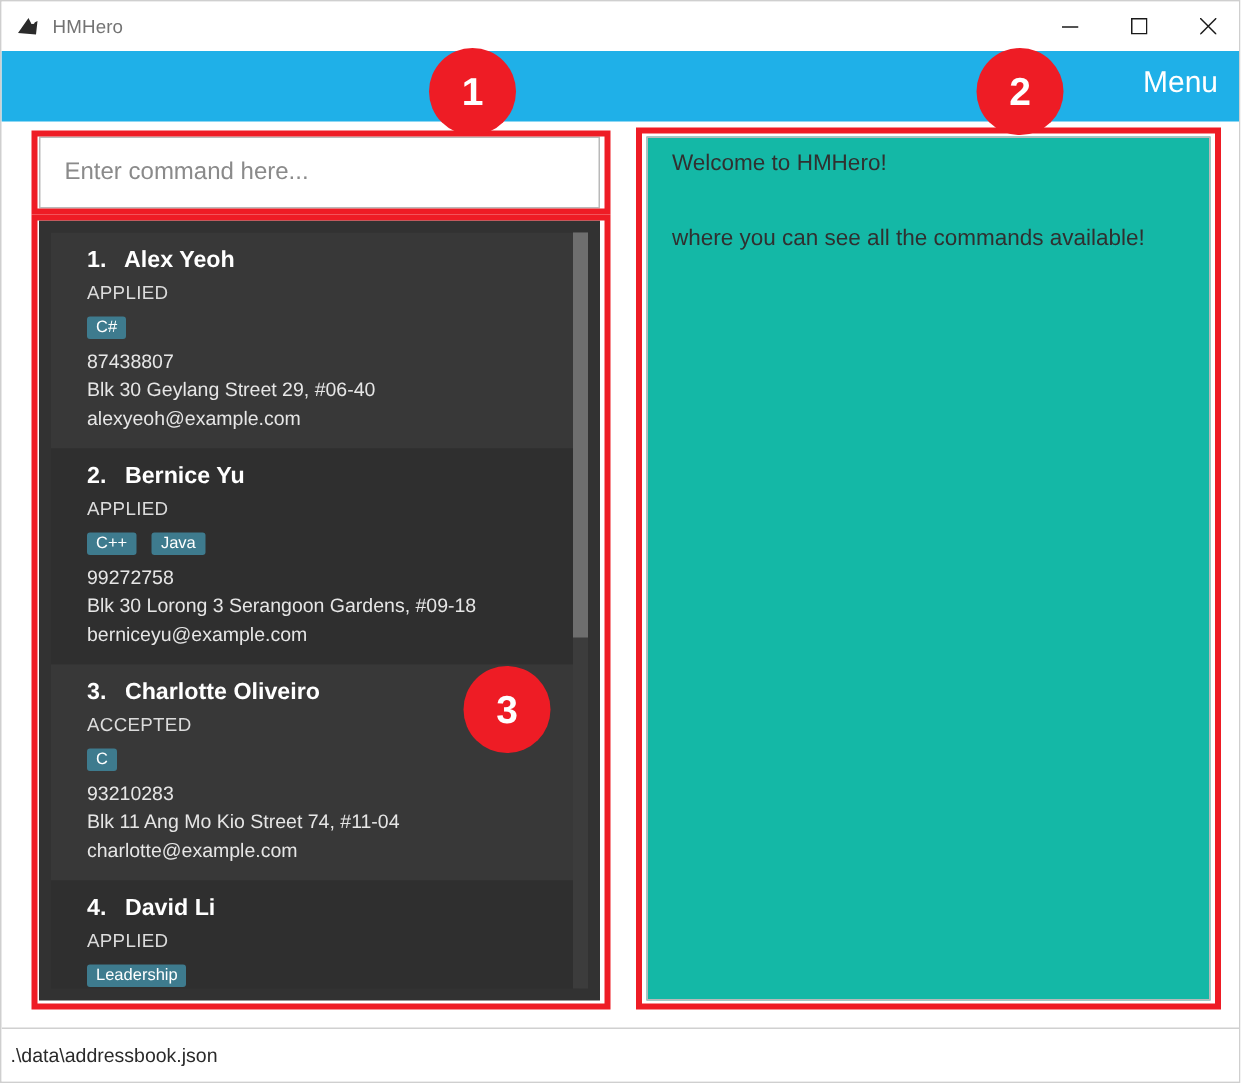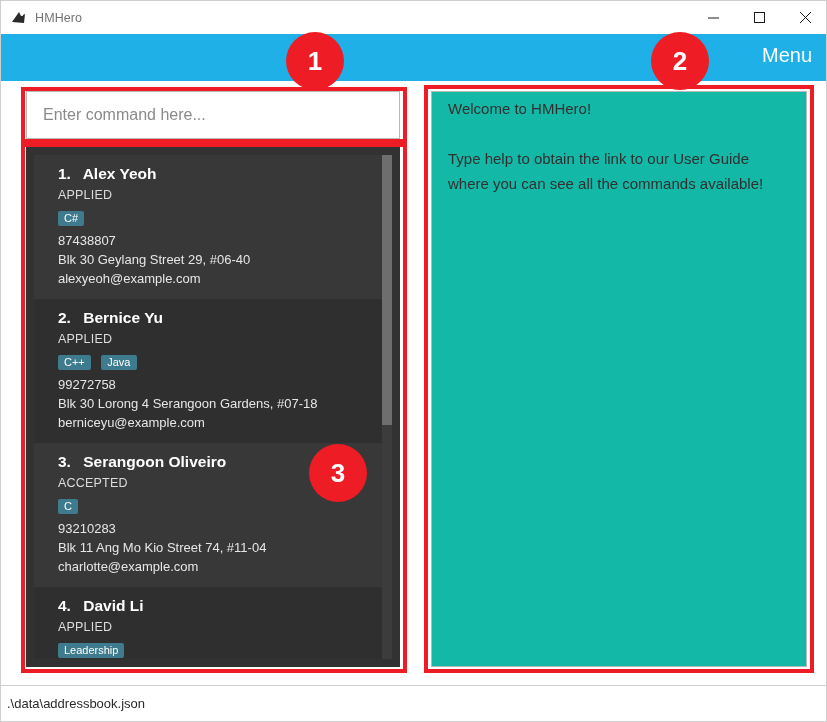--- a/index.html
+++ b/index.html
@@ -294,28 +294,28 @@
         <div class="p-head">
           <span class="idx">2.</span>
           <span>Bernice Yu</span>
         </div>
         <div class="p-status">APPLIED</div>
         <div class="tag-row">
           <span class="tag">C++</span>
           <span class="tag">Java</span>
         </div>
         <div class="p-line">99272758</div>
-        <div class="p-line">Blk 30 Lorong 4 Serangoon Gardens, #07-18</div>
+        <div class="p-line">Blk 30 Lorong 3 Serangoon Gardens, #09-18</div>
         <div class="p-line">berniceyu@example.com</div>
       </div>
 
       <div class="person-card dark">
         <div class="p-head">
           <span class="idx">3.</span>
-          <span>Serangoon Oliveiro</span>
+          <span>Charlotte Oliveiro</span>
         </div>
         <div class="p-status">ACCEPTED</div>
         <div class="tag-row">
           <span class="tag">C</span>
         </div>
         <div class="p-line">93210283</div>
         <div class="p-line">Blk 11 Ang Mo Kio Street 74, #11-04</div>
         <div class="p-line">charlotte@example.com</div>
       </div>
 
@@ -332,21 +332,20 @@
       </div>
 
     </div>
     <div class="list-scroll-track"></div>
     <div class="list-scroll-thumb"></div>
   </div>
 
   <div class="result-panel">
     <div class="welcome-line">Welcome to HMHero!</div>
     <div class="welcome-gap"></div>
-    <div class="welcome-line">Type help to obtain the link to our User Guide</div>
     <div class="welcome-line">where you can see all the commands available!</div>
   </div>
 
   <div class="statusbar">
     <div class="status-text">.\data\addressbook.json</div>
   </div>
 
   <div class="anno-box" style="left:20px; top:86px; width:386px; height:56px;"></div>
   <div class="anno-box" style="left:423px; top:84px; width:390px; height:588px;"></div>
   <div class="anno-box" style="left:20px; top:142px; width:386px; height:530px;"></div>

